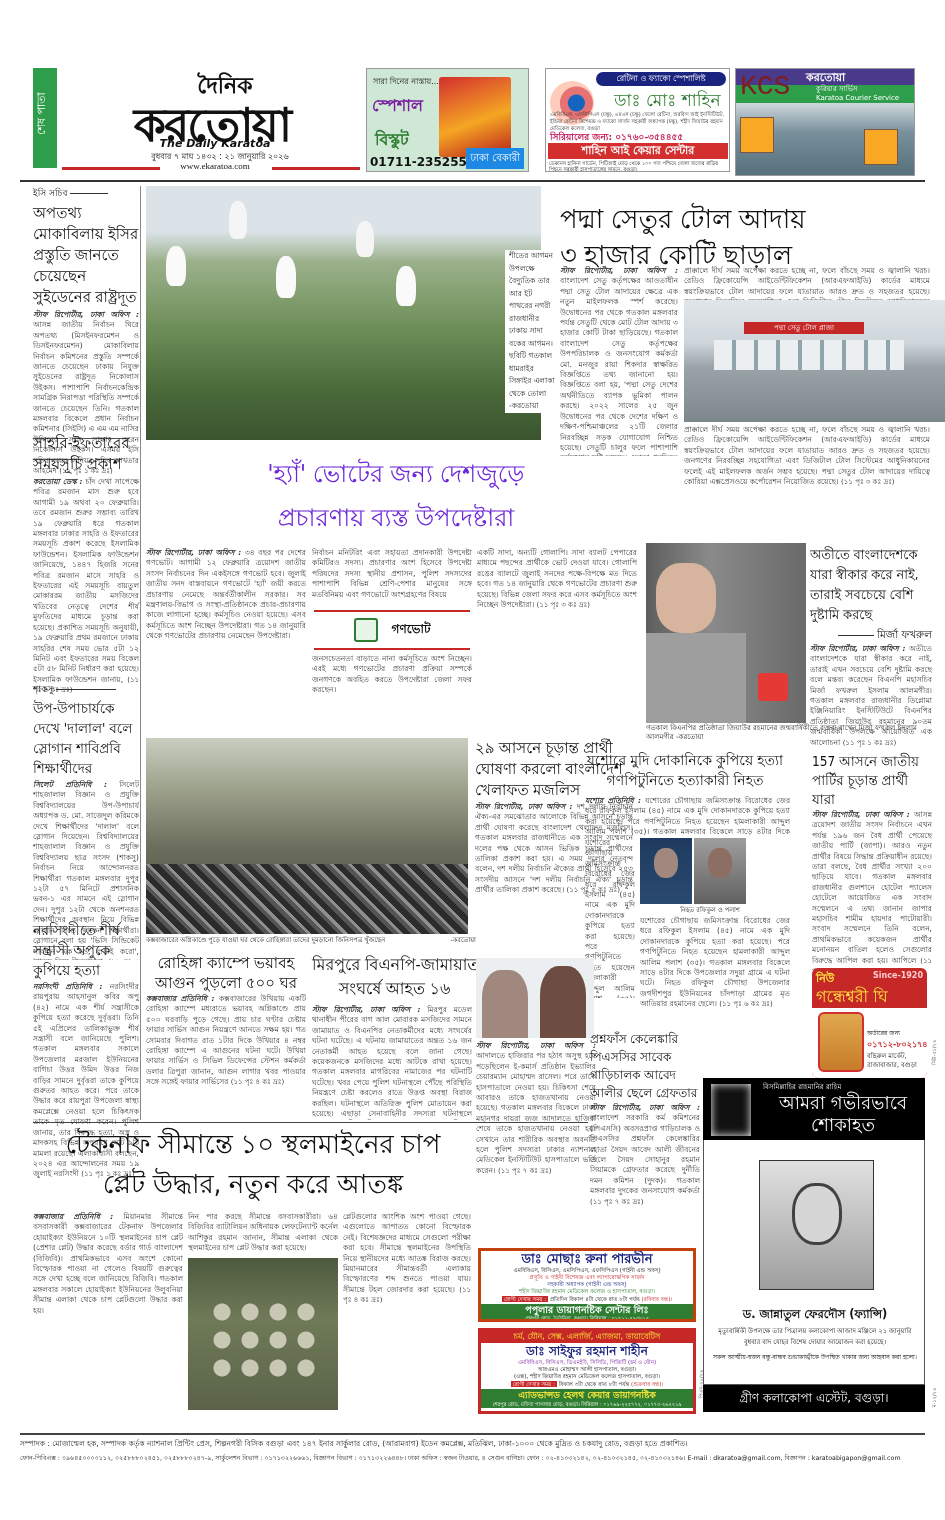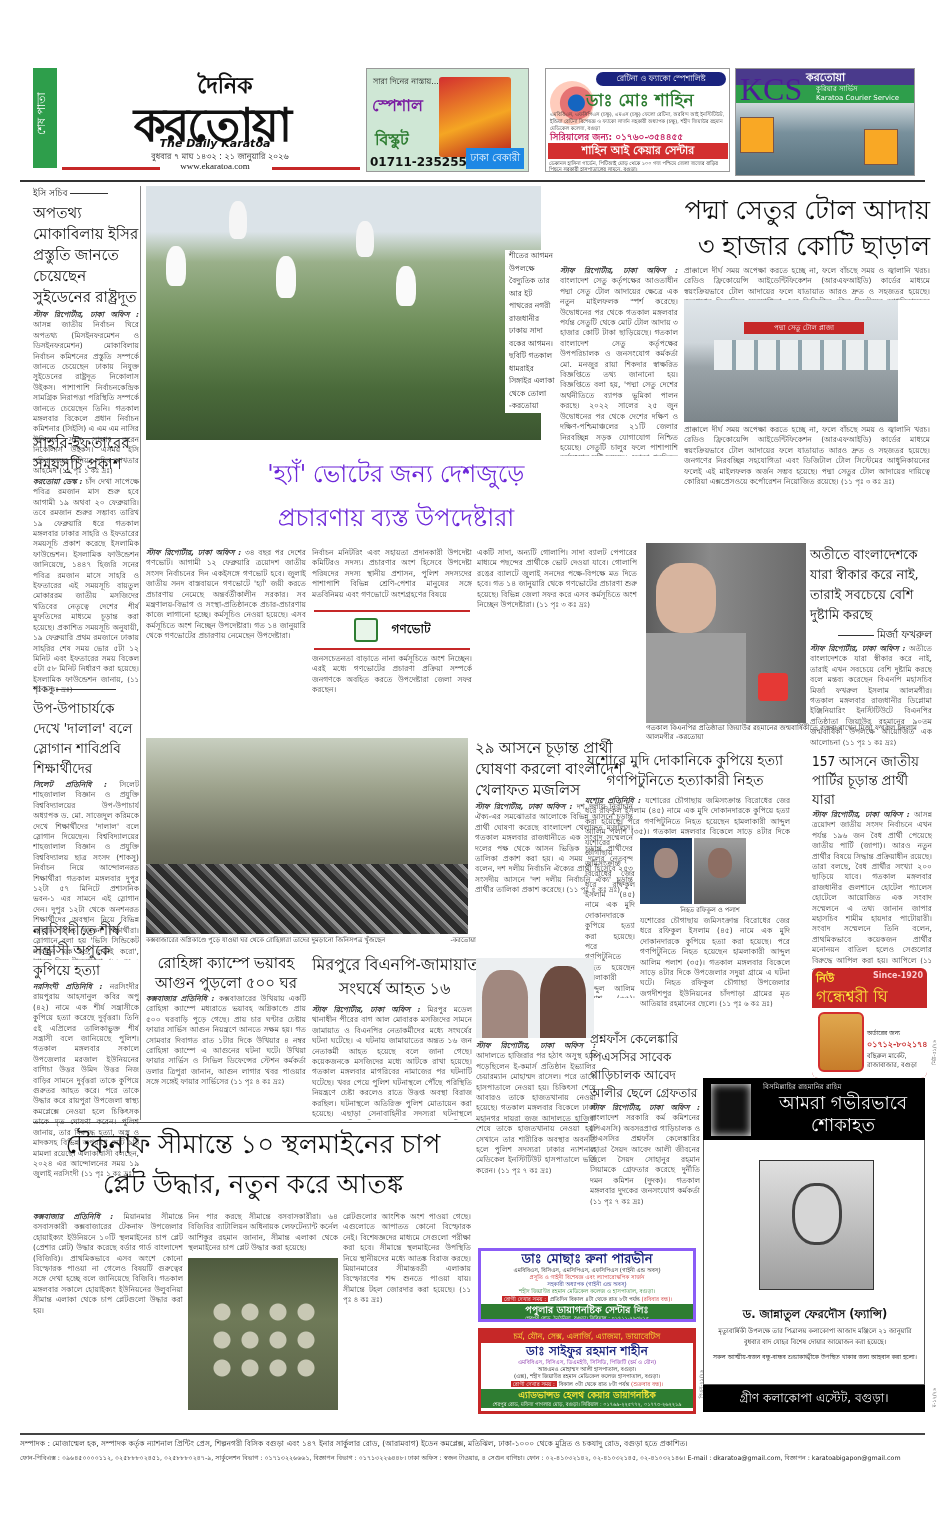--- a/index.html
+++ b/index.html
@@ -15,40 +15,40 @@
 .ad1{left:366px;top:68px;width:163px;height:104px;background:#cfe7d5;border:1px solid #999;overflow:hidden}
 .ad1 .t1{position:absolute;left:6px;top:6px;font-size:8px;color:#222}
 .ad1 .t2{position:absolute;left:5px;top:24px;font-size:16px;color:#7b1fa2;font-weight:bold}
 .ad1 .t3{position:absolute;left:8px;top:58px;font-size:16px;color:#2e7d32;font-weight:bold}
 .ad1 .ph{position:absolute;left:3px;bottom:2px;font-size:12px;font-weight:bold}
 .ad1 .pk{position:absolute;left:72px;top:8px;width:72px;height:80px;background:linear-gradient(160deg,#d32f2f,#f5a623 55%,#b71c1c);border-radius:3px}
 .ad1 .brand{position:absolute;right:4px;bottom:2px;background:#1e88e5;color:#fff;font-size:10px;padding:2px 4px}
 .ad2{left:545px;top:68px;width:185px;height:104px;border:1px solid #999;background:#fff;overflow:hidden}
 .ad2 .pill{position:absolute;left:50px;top:3px;width:130px;height:14px;background:#1a237e;color:#fff;font-size:8px;border-radius:7px;text-align:center;line-height:14px}
 .ad2 .eye{position:absolute;left:4px;top:12px;width:44px;height:44px;border-radius:50%;background:radial-gradient(circle at 60% 50%,#1565c0 0 8px,#e57373 9px 16px,#ffccbc 17px)}
-.ad2 .doc{position:absolute;left:40px;top:18px;font-size:17px;color:#2e7d32;font-weight:bold}
+.ad2 .doc{position:absolute;left:68px;top:18px;font-size:17px;color:#2e7d32;font-weight:normal}
 .ad2 .q{position:absolute;left:4px;top:42px;font-size:5px;color:#333;width:176px;line-height:7px}
 .ad2 .ser{position:absolute;left:4px;top:61px;font-size:9px;color:#c2185b;font-weight:bold}
 .ad2 .ctr{position:absolute;left:2px;top:74px;width:180px;height:16px;background:#d32f2f;color:#fff;font-size:11px;font-weight:bold;text-align:center;line-height:16px}
 .ad2 .addr{position:absolute;left:3px;top:91px;font-size:5px;line-height:6px;color:#222}
 .ad3{left:735px;top:68px;width:180px;height:108px;border:1px solid #999;overflow:hidden;background:#90a4ae}
 .ad3 .top{position:absolute;left:0;top:0;width:100%;height:16px;background:#4a3a8c;color:#fff;font-size:11px;font-weight:bold;padding-left:70px}
-.ad3 .kcs{position:absolute;left:4px;top:2px;font-size:32px;color:#4c1d95;font-family:Liberation Serif, serif}
+.ad3 .kcs{position:absolute;left:4px;top:2px;font-size:28px;color:#7f1d1d;font-family:Liberation Mono, monospace}
 .ad3 .mid{position:absolute;left:0;top:16px;width:100%;height:18px;background:#2e9e4b;color:#fff;font-size:7px;padding-left:80px;line-height:9px}
 .ad3 .road{position:absolute;left:0;top:34px;width:100%;height:74px;background:linear-gradient(180deg,#cfd8dc,#78909c 40%,#546e7a)}
 .ad3 .truck{position:absolute;width:34px;height:36px;background:#f9a825;border:1px solid #795548}
 .hr{height:1px;background:#444}
 .kicker{font-size:9px}
 .hl{font-family:"DejaVu Sans Condensed","DejaVu Sans",sans-serif}
 .body{font-size:7.5px;line-height:10.4px;color:#333;text-align:justify}
 .byline{font-weight:bold;font-style:italic}
 .cont{font-size:7px}
 .photo{background:#7a8a6a;overflow:hidden}
 .cap{font-size:7.5px;line-height:10px;color:#222}
-.greenbox{border:3px solid #8b5cf6;background:#fff}
+.greenbox{border:3px solid #c2410c;background:#fff}
 .redbox{border:3px solid #c62828;background:#fff}
 .col{position:absolute}
 .blackbox{background:#000;color:#fff}
 .footer{left:20px;top:1437px;width:905px;font-size:7.5px;line-height:14px;color:#222}
 </style>
 </head>
 <body>
 
 <div class="abs sidetab">শেষ পাতা</div>
 <div class="abs logo-pre">দৈনিক</div>
@@ -116,23 +116,23 @@
 
 <div class="abs photo" style="left:146px;top:186px;width:395px;height:254px;background:linear-gradient(180deg,#dbe3e8 0,#dbe3e8 18%,#9ab08a 30%,#6f8f5a 55%,#4a6a3a 80%,#3b5530)">
   <div style="position:absolute;left:20px;top:60px;width:20px;height:40px;background:#fafafa;border-radius:45% 45% 30% 30%"></div>
   <div style="position:absolute;left:83px;top:15px;width:18px;height:38px;background:#f5f5f5;border-radius:45% 45% 30% 30%"></div>
   <div style="position:absolute;left:210px;top:35px;width:18px;height:36px;background:#f5f5f5;border-radius:45% 45% 30% 30%"></div>
   <div style="position:absolute;left:250px;top:80px;width:20px;height:40px;background:#fafafa;border-radius:45% 45% 30% 30%"></div>
   <div style="position:absolute;left:130px;top:70px;width:20px;height:42px;background:#fafafa;border-radius:45% 45% 30% 30%"></div>
 </div>
 <div class="abs cap" style="left:505px;top:250px;width:50px;font-size:7.5px;line-height:12.5px;background:#fff;padding-left:4px"><span>শীতের আগমন উপলক্ষে বৈদ্যুতিক তার আর ইট পাথরের নগরী রাজধানীর ঢাকায় সাদা বকের আগমন। ছবিটি গতকাল ধামরাইর সিঙ্গাইর এলাকা থেকে তোলা</span><br><span>-করতোয়া</span></div>
 
-<div class="abs hl" style="left:560px;top:192px;width:370px;font-size:26px;line-height:36px;text-align:right"><span>পদ্মা সেতুর টোল আদায়</span><br><span>৩ হাজার কোটি ছাড়াল</span></div>
+<div class="abs hl" style="left:560px;top:201px;width:370px;font-size:26px;line-height:36px;text-align:left"><span>পদ্মা সেতুর টোল আদায়</span><br><span>৩ হাজার কোটি ছাড়াল</span></div>
 <div class="abs body" style="left:560px;top:266px;width:118px;height:190px;overflow:hidden"><span class="byline">স্টাফ রিপোর্টার, ঢাকা অফিস :</span> <span>বাংলাদেশ সেতু কর্তৃপক্ষের আওতাধীন পদ্মা সেতু টোল আদায়ের ক্ষেত্রে এক নতুন মাইলফলক স্পর্শ করেছে। উদ্বোধনের পর থেকে গতকাল মঙ্গলবার পর্যন্ত সেতুটি থেকে মোট টোল আদায় ৩ হাজার কোটি টাকা ছাড়িয়েছে। গতকাল বাংলাদেশ সেতু কর্তৃপক্ষের উপপরিচালক ও জনসংযোগ কর্মকর্তা মো. মনজুর রায়া শিকদার স্বাক্ষরিত বিজ্ঞপ্তিতে তথ্য জানানো হয়। বিজ্ঞপ্তিতে বলা হয়, 'পদ্মা সেতু দেশের অর্থনীতিতে ব্যাপক ভূমিকা পালন করছে। ২০২২ সালের ২৫ জুন উদ্বোধনের পর থেকে দেশের দক্ষিণ ও দক্ষিণ-পশ্চিমাঞ্চলের ২১টি জেলার নিরবচ্ছিন্ন সড়ক যোগাযোগ নিশ্চিত হয়েছে। সেতুটি চালুর ফলে পাশাপাশি কর্মসংস্থান সৃষ্টি হয়েছে। এছাড়া প্রবৃদ্ধিতে ইতিবাচক প্রভাব পড়েছে, বিশেষ করে কৃষি, মৎস্য ও প্রাণিসম্পদ এবং শিল্পখাতে গুরুত্বপূর্ণ পরিবর্তন এসেছে বৈপ্লবিক পরিবর্তন।' এ ছাড়া বিজ্ঞপ্তিতে বলা হয়, পদ্মা সেতুর দুই প্রান্তে (মাওয়া ও জাজিরা) অত্যাধুনিক ইলেকট্রনিক টোল কালেকশন (ইটিসি) পদ্ধতি চালুর মাধ্যমে টোল আদায় কার্যক্রমকে বেগবান করা হয়েছে।</span></div>
-<div class="abs photo" style="left:684px;top:300px;width:214px;height:122px;background:linear-gradient(180deg,#e0e6ea 0,#cfd6db 35%,#9aa3a8 55%,#7d868b)">
+<div class="abs photo" style="left:684px;top:300px;width:261px;height:122px;background:linear-gradient(180deg,#e0e6ea 0,#cfd6db 35%,#9aa3a8 55%,#7d868b)">
   <div style="position:absolute;left:60px;top:22px;width:120px;height:12px;background:#c62828;color:#fff;font-size:7px;text-align:center">পদ্মা সেতু টোল প্লাজা</div>
   <div style="position:absolute;left:30px;top:40px;width:190px;height:30px;background:repeating-linear-gradient(90deg,#eceff1 0 18px,#90a4ae 18px 22px)"></div>
 </div>
 <div class="abs body" style="left:684px;top:266px;width:246px;height:34px;overflow:hidden">প্রাক্কালে দীর্ঘ সময় অপেক্ষা করতে হচ্ছে না, ফলে বাঁচছে সময় ও জ্বালানি খরচ। রেডিও ফ্রিকোয়েন্সি আইডেন্টিফিকেশন (আরএফআইডি) কার্ডের মাধ্যমে স্বয়ংক্রিয়ভাবে টোল আদায়ের ফলে যাতায়াত আরও দ্রুত ও সহজতর হয়েছে। জনগণের নিরবচ্ছিন্ন সহযোগিতা এবং ডিজিটাল টোল সিস্টেমের আধুনিকায়নের ফলেই এই মাইলফলক অর্জন সম্ভব হয়েছে। পদ্মা সেতুর টোল আদায়ের দায়িত্বে কোরিয়া এক্সপ্রেসওয়ে কর্পোরেশন নিয়োজিত রয়েছে।</div>
 <div class="abs body" style="left:684px;top:425px;width:246px;height:110px;overflow:hidden"><span>প্রাক্কালে দীর্ঘ সময় অপেক্ষা করতে হচ্ছে না, ফলে বাঁচছে সময় ও জ্বালানি খরচ। রেডিও ফ্রিকোয়েন্সি আইডেন্টিফিকেশন (আরএফআইডি) কার্ডের মাধ্যমে স্বয়ংক্রিয়ভাবে টোল আদায়ের ফলে যাতায়াত আরও দ্রুত ও সহজতর হয়েছে। জনগণের নিরবচ্ছিন্ন সহযোগিতা এবং ডিজিটাল টোল সিস্টেমের আধুনিকায়নের ফলেই এই মাইলফলক অর্জন সম্ভব হয়েছে। পদ্মা সেতুর টোল আদায়ের দায়িত্বে কোরিয়া এক্সপ্রেসওয়ে কর্পোরেশন নিয়োজিত রয়েছে।</span> <span class="cont">(১১ পৃঃ ৩ কঃ দ্রঃ)</span></div>
 
 <div class="abs hl" style="left:146px;top:452px;width:500px;font-size:24px;line-height:44px;color:#6d28d9;text-align:center"><span>'হ্যাঁ' ভোটের জন্য দেশজুড়ে</span><br><span>প্রচারণায় ব্যস্ত উপদেষ্টারা</span></div>
 <div class="abs body" style="left:146px;top:548px;width:160px;height:185px;overflow:hidden"><span class="byline">স্টাফ রিপোর্টার, ঢাকা অফিস :</span> <span>৩৪ বছর পর দেশের গণভোট। আগামী ১২ ফেব্রুয়ারি ত্রয়োদশ জাতীয় সংসদ নির্বাচনের দিন একইসঙ্গে গণভোট হবে। জুলাই জাতীয় সনদ বাস্তবায়নে গণভোটে 'হ্যাঁ' জয়ী করতে প্রচারণায় নেমেছে অন্তর্বর্তীকালীন সরকার। সব মন্ত্রণালয়-বিভাগ ও সংস্থা-প্রতিষ্ঠানকে প্রচার-প্রচারণায় কাজে লাগানো হচ্ছে। কর্মসূচিও নেওয়া হয়েছে। এসব কর্মসূচিতে অংশ নিচ্ছেন উপদেষ্টারা। গত ১৪ জানুয়ারি থেকে গণভোটের প্রচারণায় নেমেছেন উপদেষ্টারা।</span></div>
 <div class="abs body" style="left:312px;top:548px;width:160px;height:58px;overflow:hidden">নির্বাচন মনিটরিং এবং সহায়তা প্রদানকারী উপদেষ্টা কমিটিরও সদস্য। প্রচারণার অংশ হিসেবে উপদেষ্টা পরিষদের সদস্য স্থানীয় প্রশাসন, পুলিশ সদস্যদের পাশাপাশি বিভিন্ন শ্রেণি-পেশার মানুষের সঙ্গে মতবিনিময় এবং গণভোটে অংশগ্রহণের বিষয়ে</div>
 <div class="abs" style="left:314px;top:610px;width:156px;height:40px;border-top:2px solid #c62828;border-bottom:2px solid #c62828;display:flex;align-items:center;justify-content:center;gap:14px">

